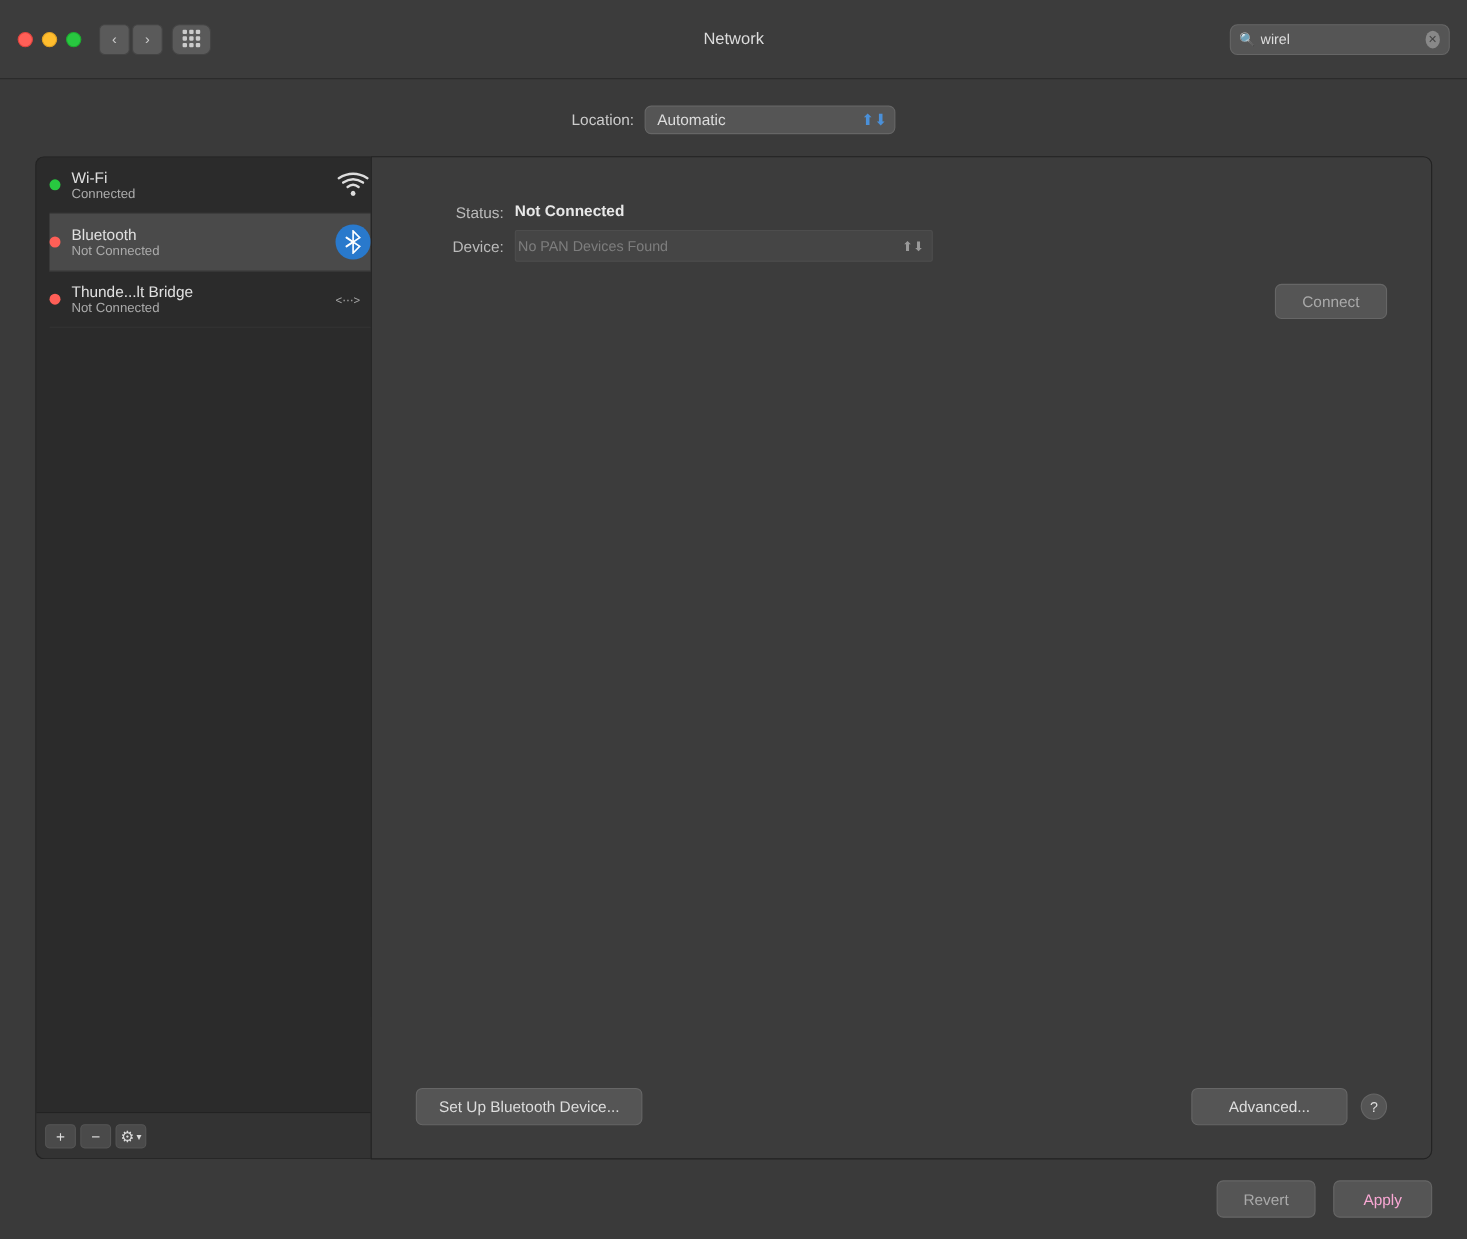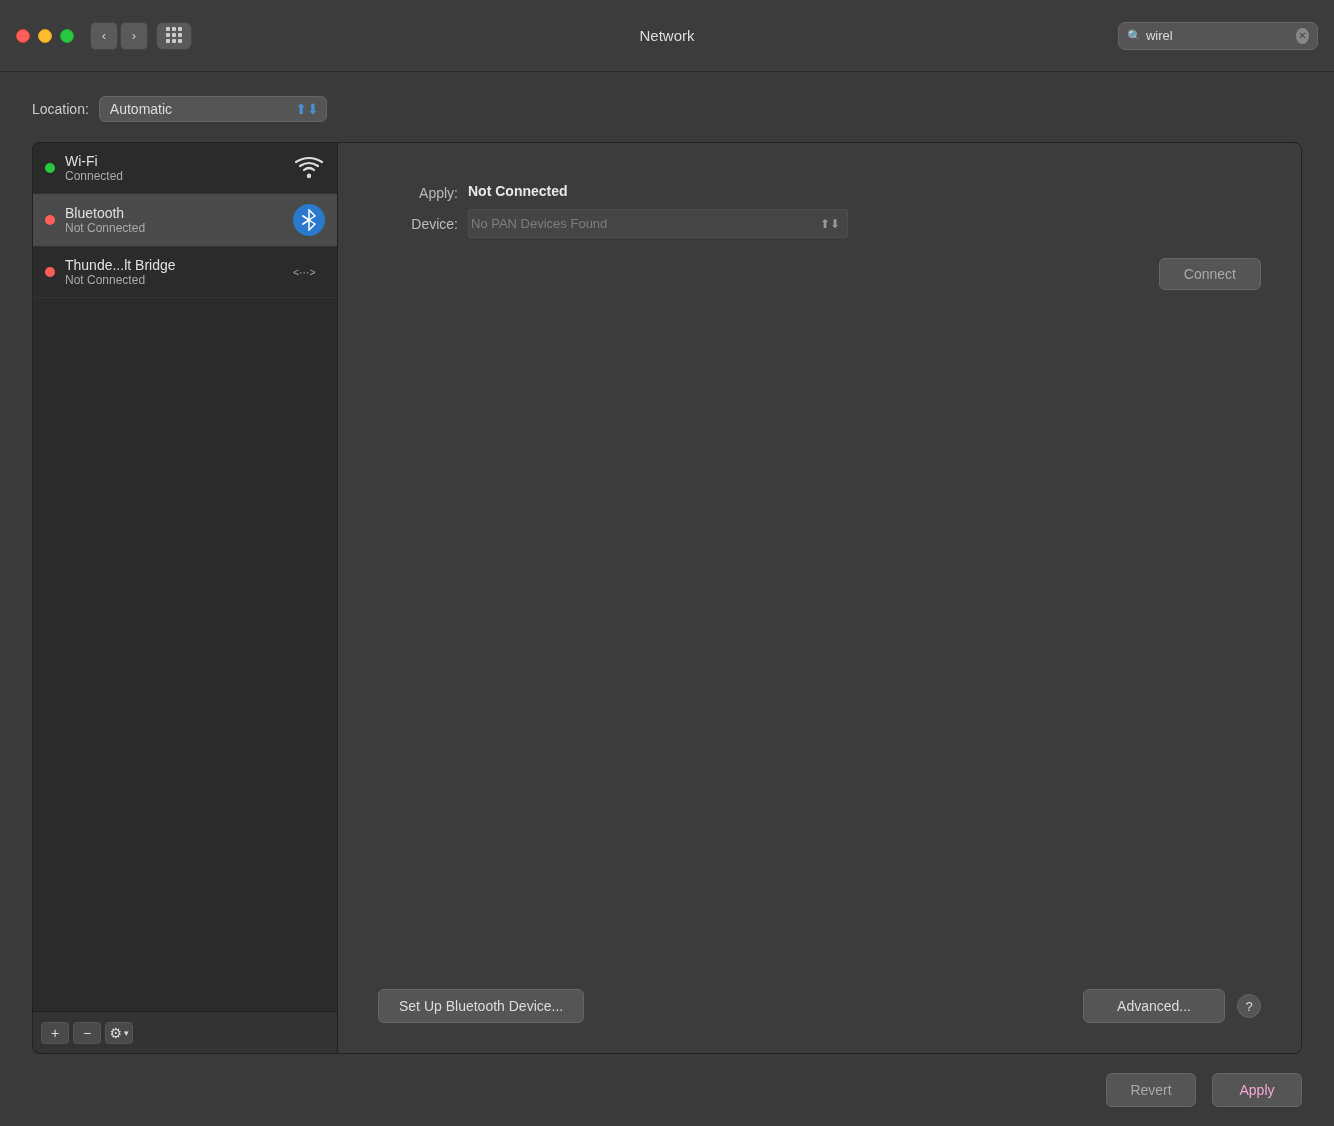--- a/index.html
+++ b/index.html
@@ -138,20 +138,21 @@
       display: flex;
       flex-direction: column;
       padding: 24px 32px 0;
     }
 
     
     .location-row {
       display: flex;
       align-items: center;
       margin-bottom: 20px;
+      justify-content: center;
     }
     .location-label {
       color: #ccc;
       font-size: 14px;
       margin-right: 10px;
     }
     .location-select {
       background: #555;
       border: 1px solid #666;
       border-radius: 6px;
@@ -196,24 +197,25 @@
       border-right: none;
       flex-shrink: 0;
     }
     .sidebar-list {
       flex: 1;
       overflow-y: auto;
     }
     .network-item {
       display: flex;
       align-items: center;
-      padding: 10px 12px;
+      padding: 10px 0;
       cursor: pointer;
       border-bottom: 1px solid #333;
       position: relative;
+      margin-left: 12px;
     }
     .network-item.active {
       background: #4a4a4a;
     }
     .status-dot {
       width: 10px;
       height: 10px;
       border-radius: 50%;
       margin-right: 10px;
       flex-shrink: 0;
@@ -575,21 +577,21 @@
         <div class="toolbar-btn gear-btn">
           <span>⚙</span>
           <span class="gear-arrow">▾</span>
         </div>
       </div>
     </div>
 
     <div class="detail-panel">
 
       <div class="status-row">
-        <span class="status-key">Apply:</span>
+        <span class="status-key">Status:</span>
         <span class="status-value">Not Connected</span>
       </div>
 
       <div class="device-row">
         <span class="device-key">Device:</span>
         <div class="device-select-wrap">
           <select class="device-select" disabled="">
             <option>No PAN Devices Found</option>
           </select>
           <span class="device-select-arrow">⬆⬇</span>

